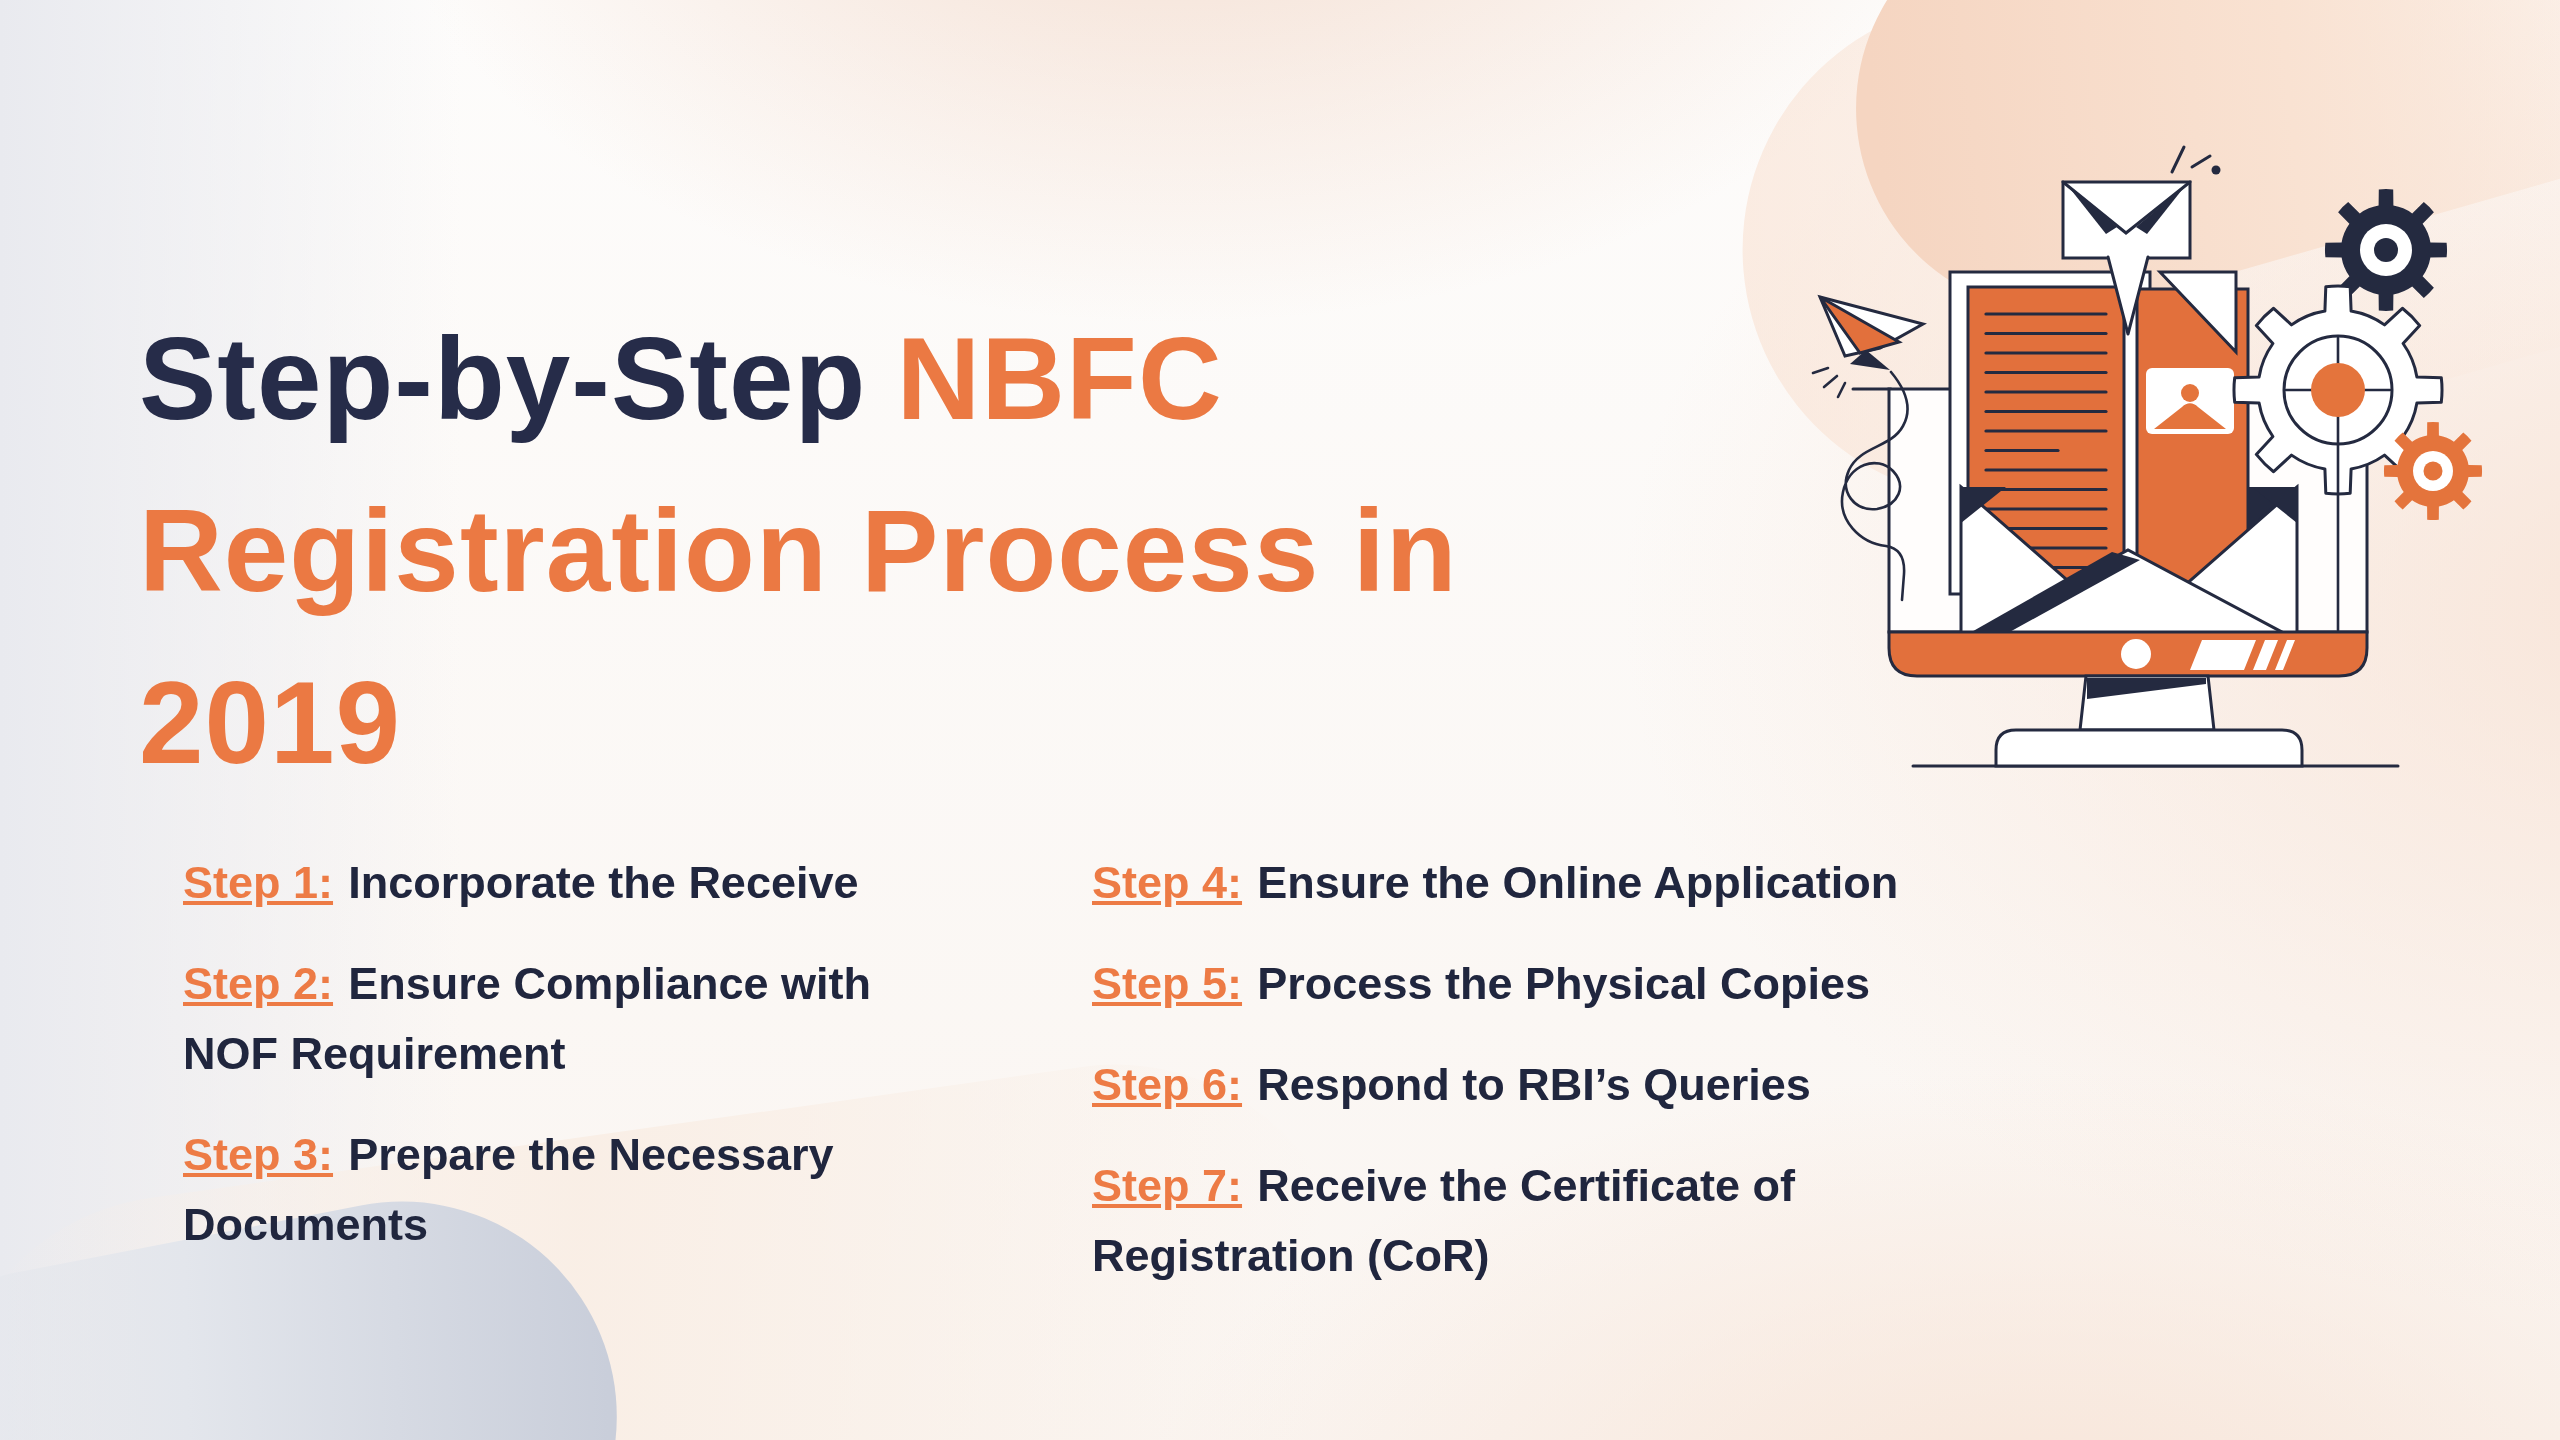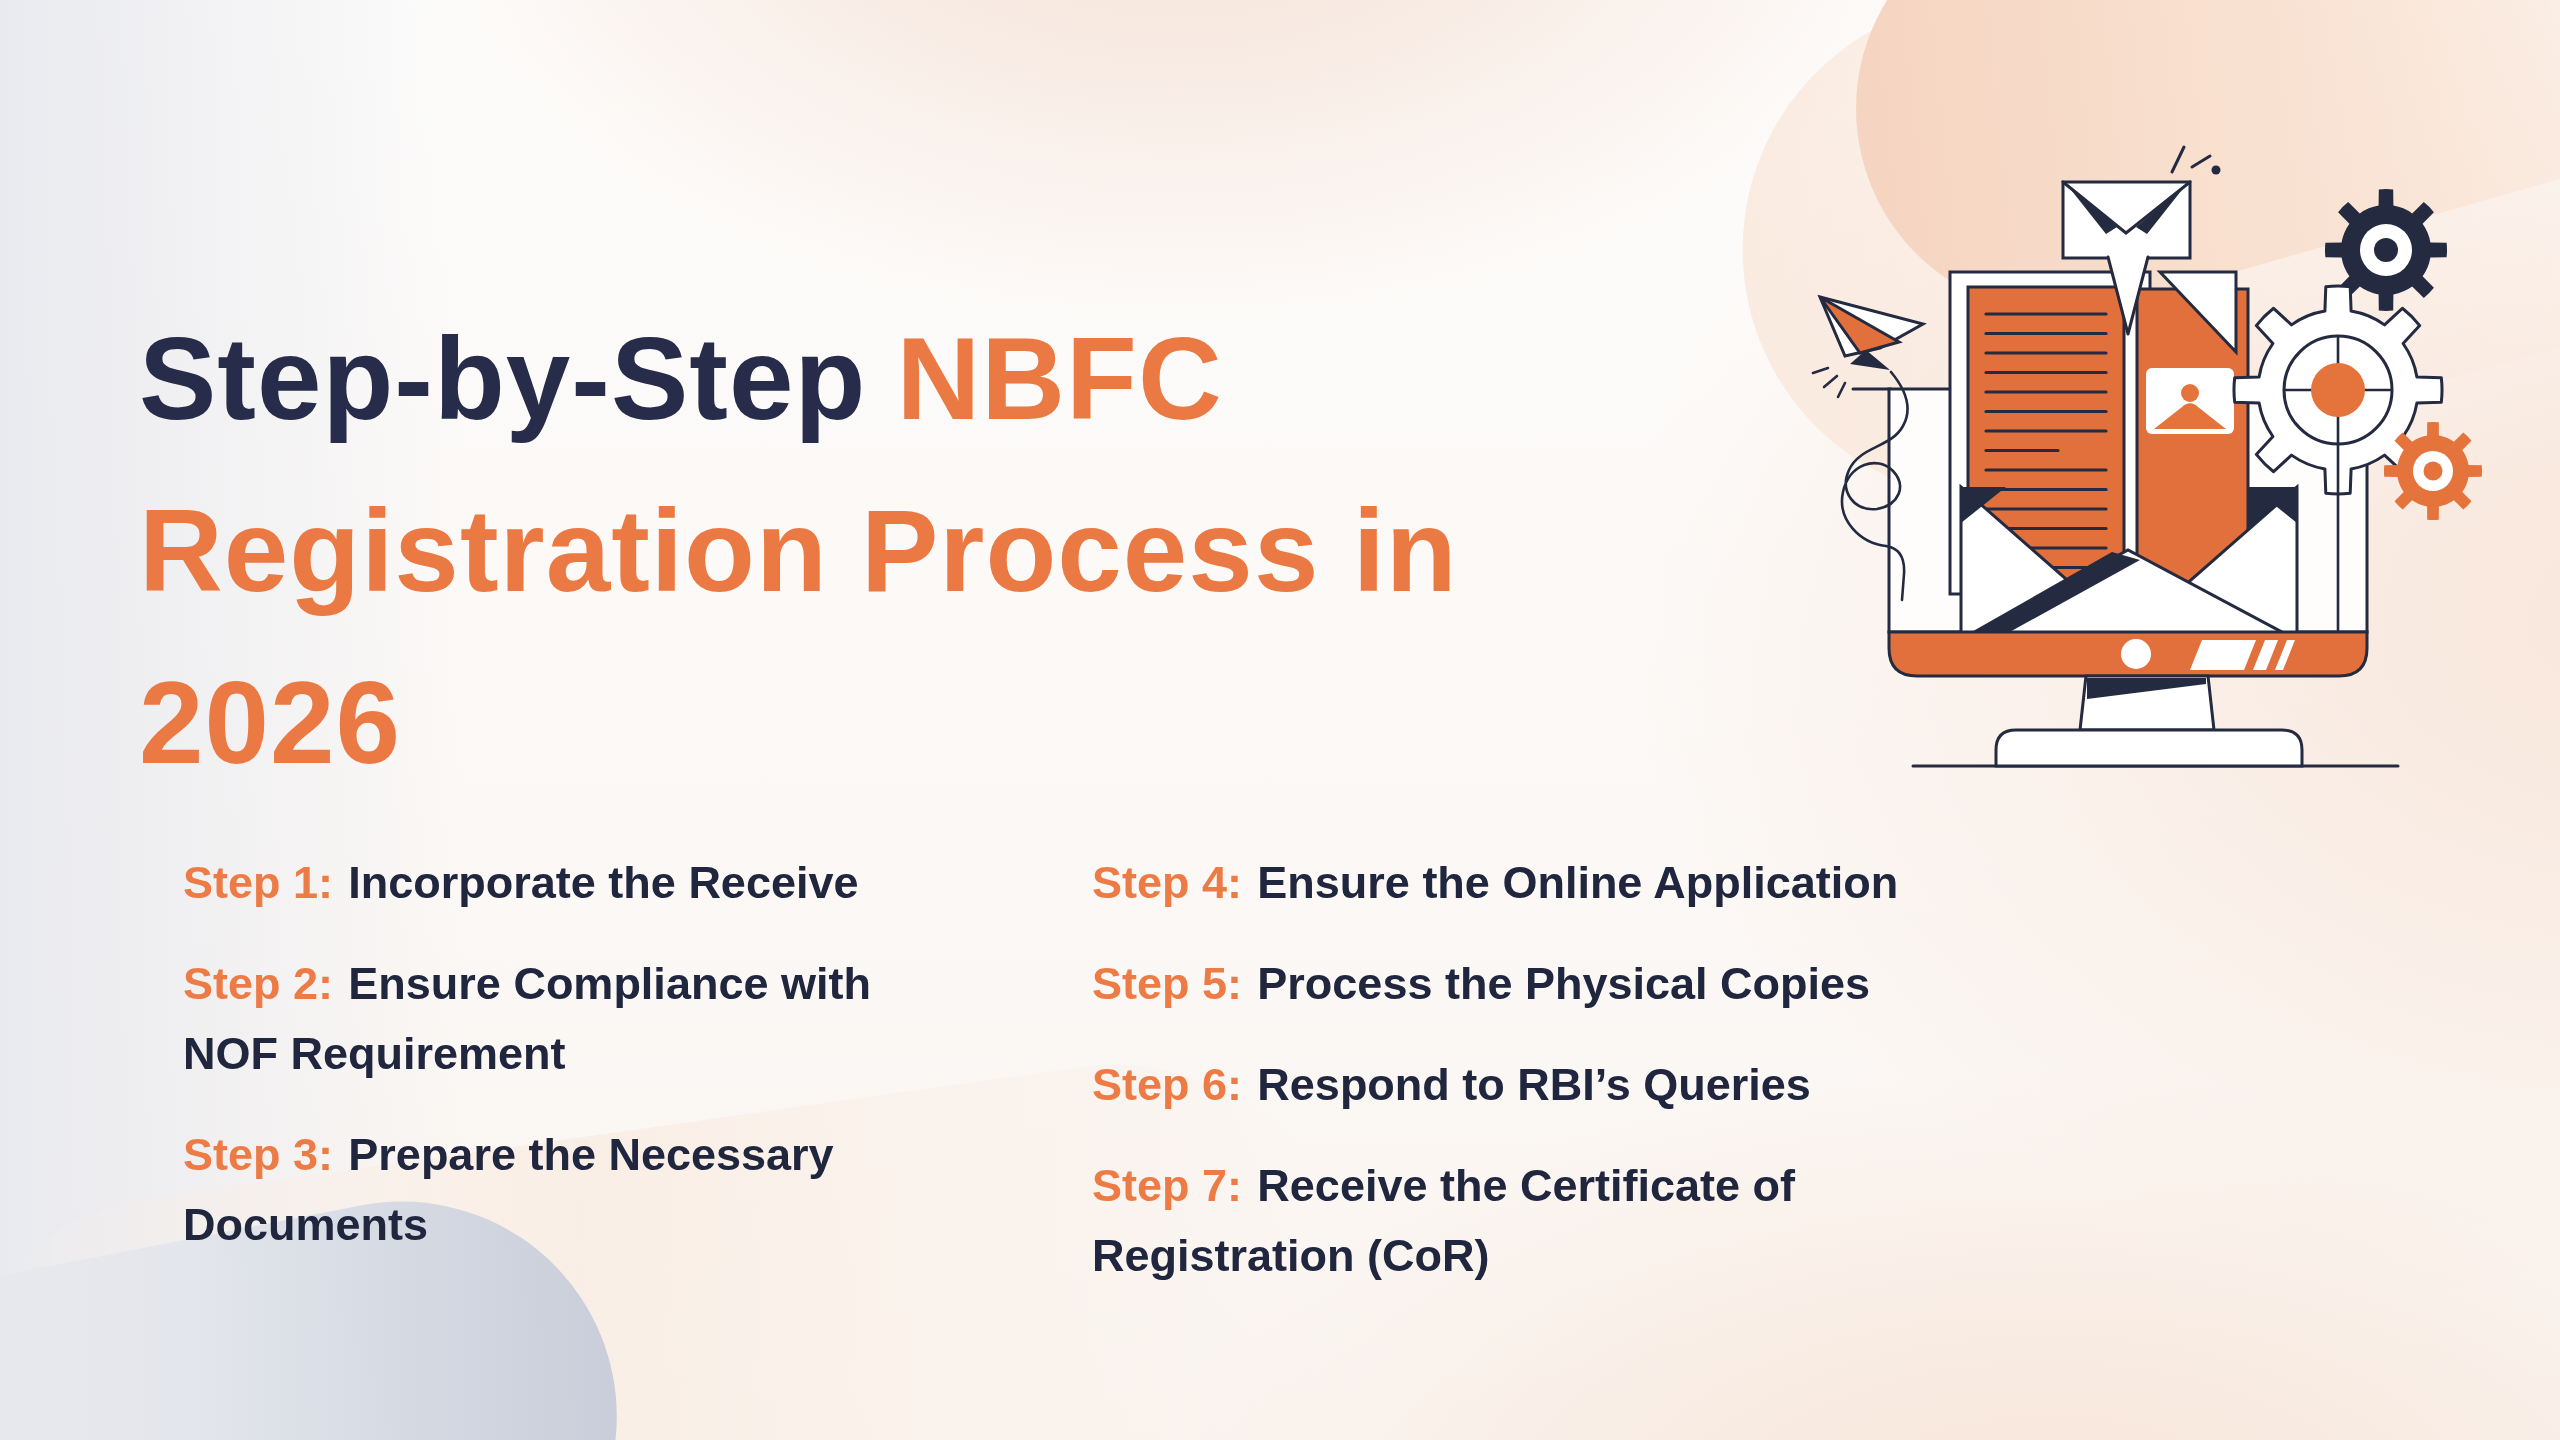--- a/index.html
+++ b/index.html
@@ -31,21 +31,21 @@
     font-size:116px;line-height:172px;font-weight:700;letter-spacing:1px;color:#262C49;z-index:3;}
   .title .line{display:block;white-space:nowrap;}
   .accent{color:#EB7943;}
   .navy{color:#262C49;}
   .title .acc-gap{margin-left:.26em;}
 
   .col{position:absolute;top:848px;z-index:3;}
   .col-left{left:183px;width:790px;}
   .col-right{left:1092px;width:930px;}
   .step-item{margin:0 0 31px 0;font-size:45px;line-height:70px;font-weight:700;color:#20263E;}
-  .step-label{color:#ED7B45;margin-right:.34em;}
+  .step-label{color:#ED7B45;margin-right:.34em;text-decoration:underline;}
 
   .illus{position:absolute;left:1780px;top:0;width:800px;height:800px;z-index:2;}
   .wf{fill:#FFFFFF;stroke:#242A40;stroke-width:3;}
   .scr{fill:#FFFDFC;stroke:#242A40;stroke-width:3;}
   .of{fill:#E2703C;stroke:#242A40;stroke-width:3;}
   .st{fill:none;stroke:#242A40;stroke-width:3;stroke-linecap:round;}
   .st2{fill:none;stroke:#242A40;stroke-width:2.6;stroke-linecap:round;}
   .nf{fill:#242A40;stroke:none;}
   .ow{fill:#E4743C;stroke:none;}
   .doc-lines{stroke:#242A40;stroke-width:3.2;stroke-linecap:round;}
@@ -56,21 +56,21 @@
 <div class="canvas">
 
   <div class="blob blob-tr2"></div>
   <div class="blob blob-tr"></div>
   <div class="blob blob-bl-glow"></div>
   <div class="blob blob-bl"></div>
 
   <h1 class="title">
     <span class="line"><span class="navy">Step-by-Step</span><span class="accent acc-gap">NBFC</span></span>
     <span class="line accent">Registration Process in</span>
-    <span class="line accent">2026</span>
+    <span class="line accent">2019</span>
   </h1>
 
   <div class="col col-left">
     <p class="step-item"><span class="step-label">Step 1:</span><span class="step-text">Incorporate the Receive</span></p>
     <p class="step-item"><span class="step-label">Step 2:</span><span class="step-text">Ensure Compliance with NOF Requirement</span></p>
     <p class="step-item"><span class="step-label">Step 3:</span><span class="step-text">Prepare the Necessary Documents</span></p>
   </div>
 
   <div class="col col-right">
     <p class="step-item"><span class="step-label">Step 4:</span><span class="step-text">Ensure the Online Application</span></p>

